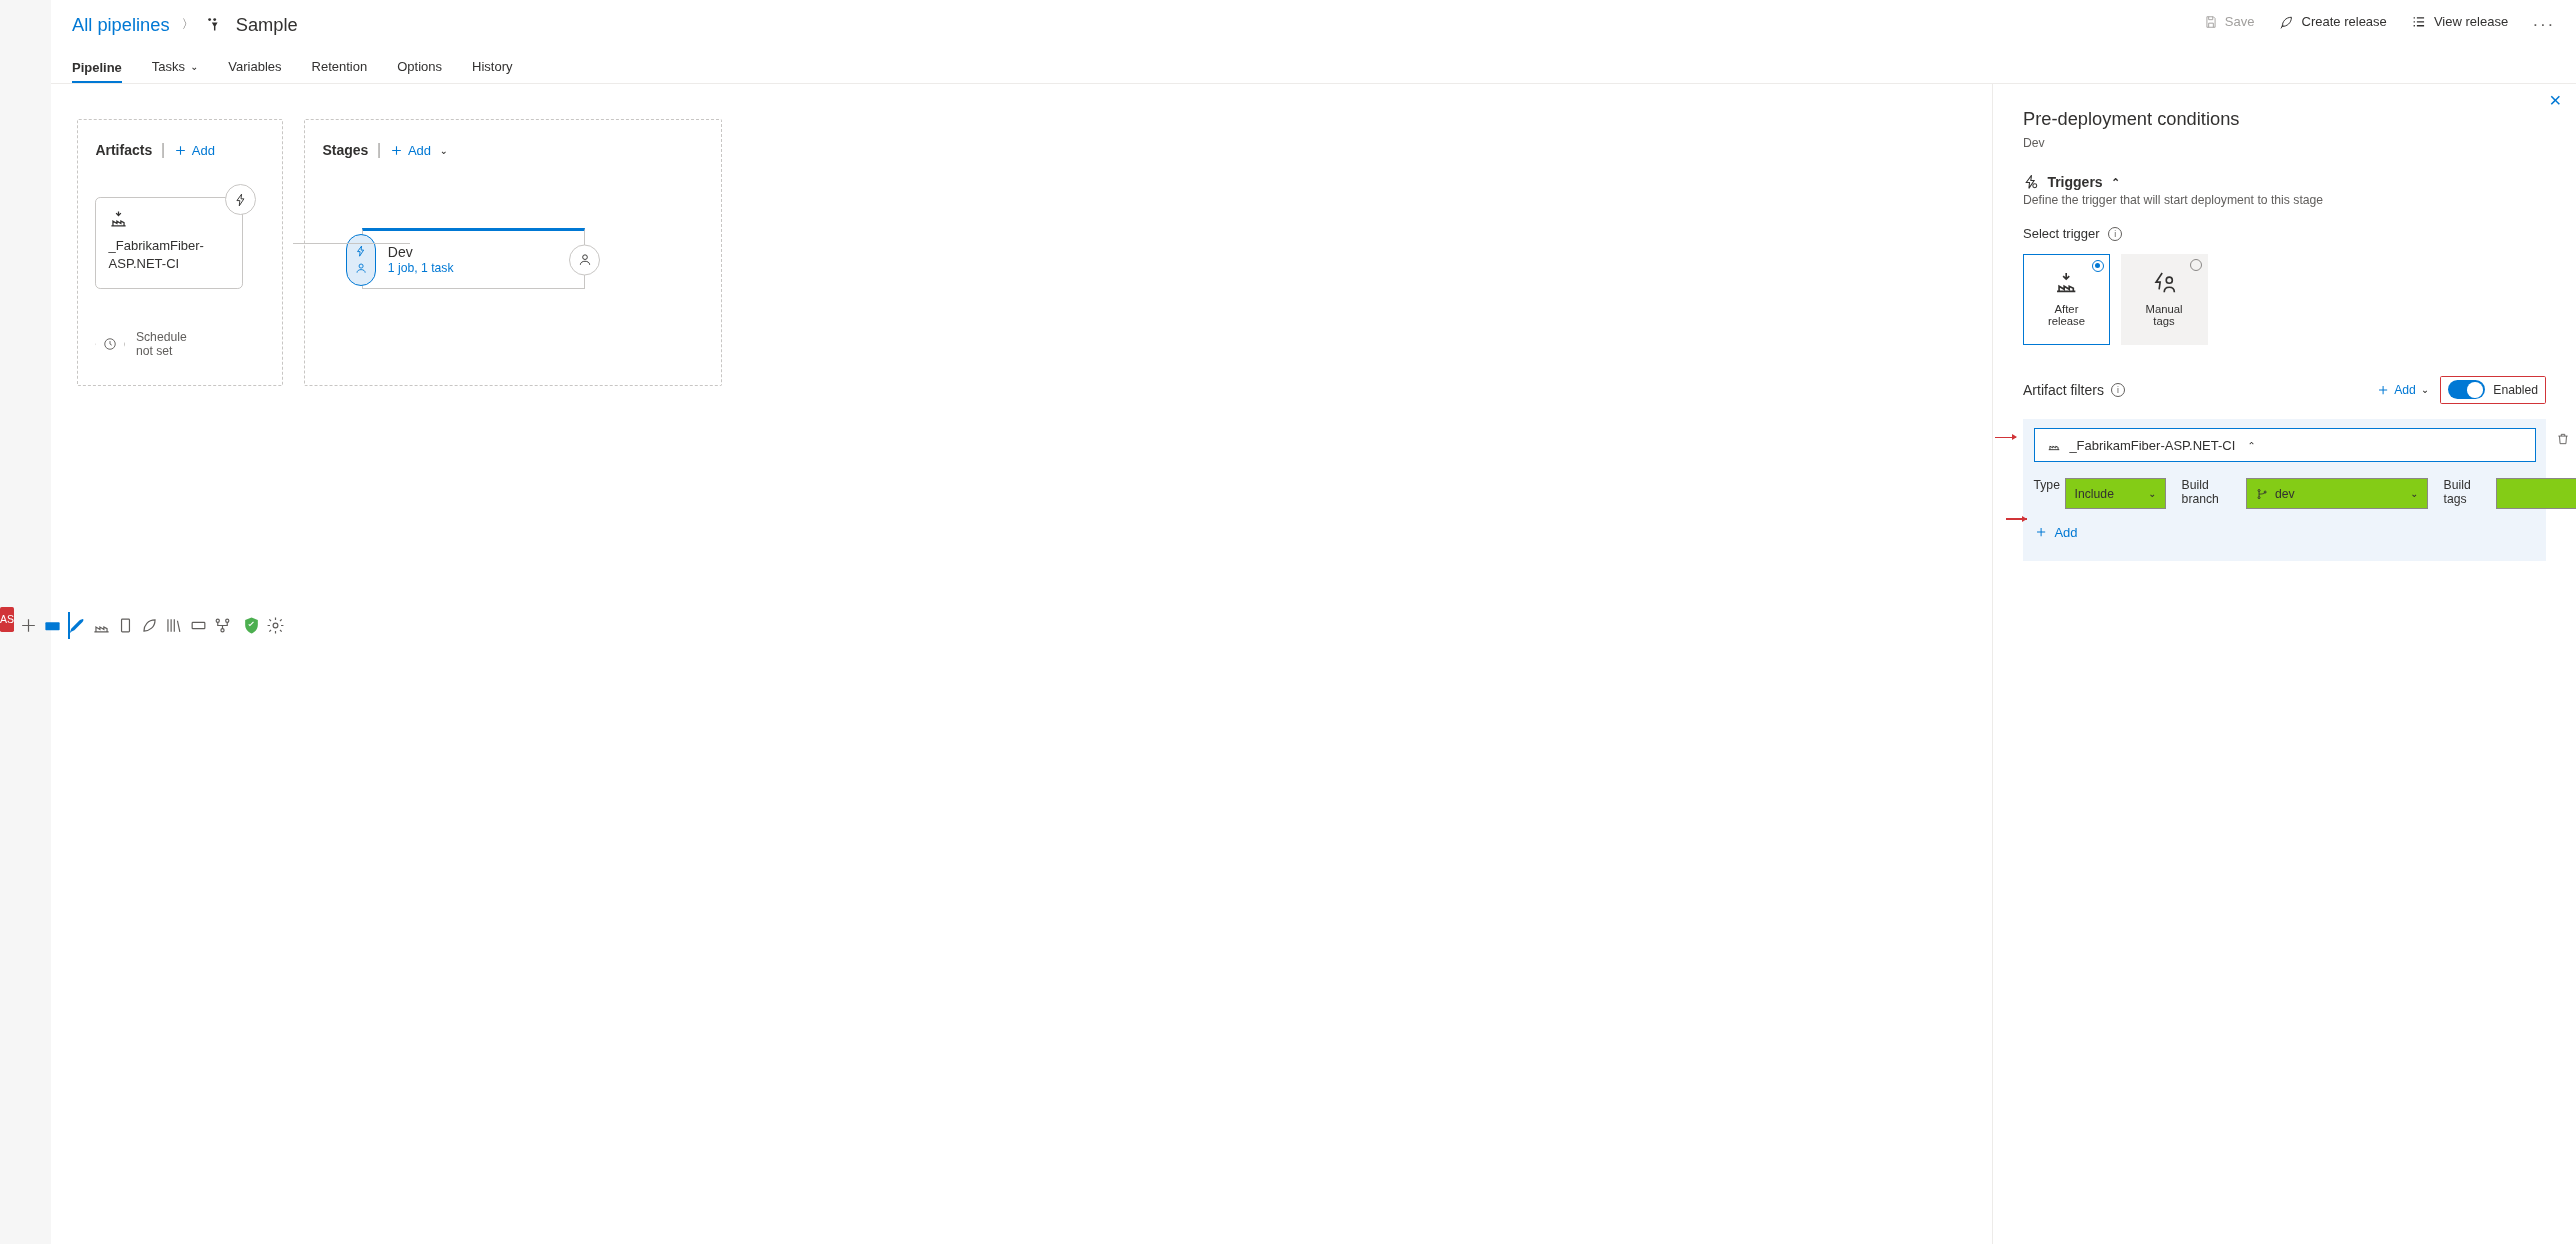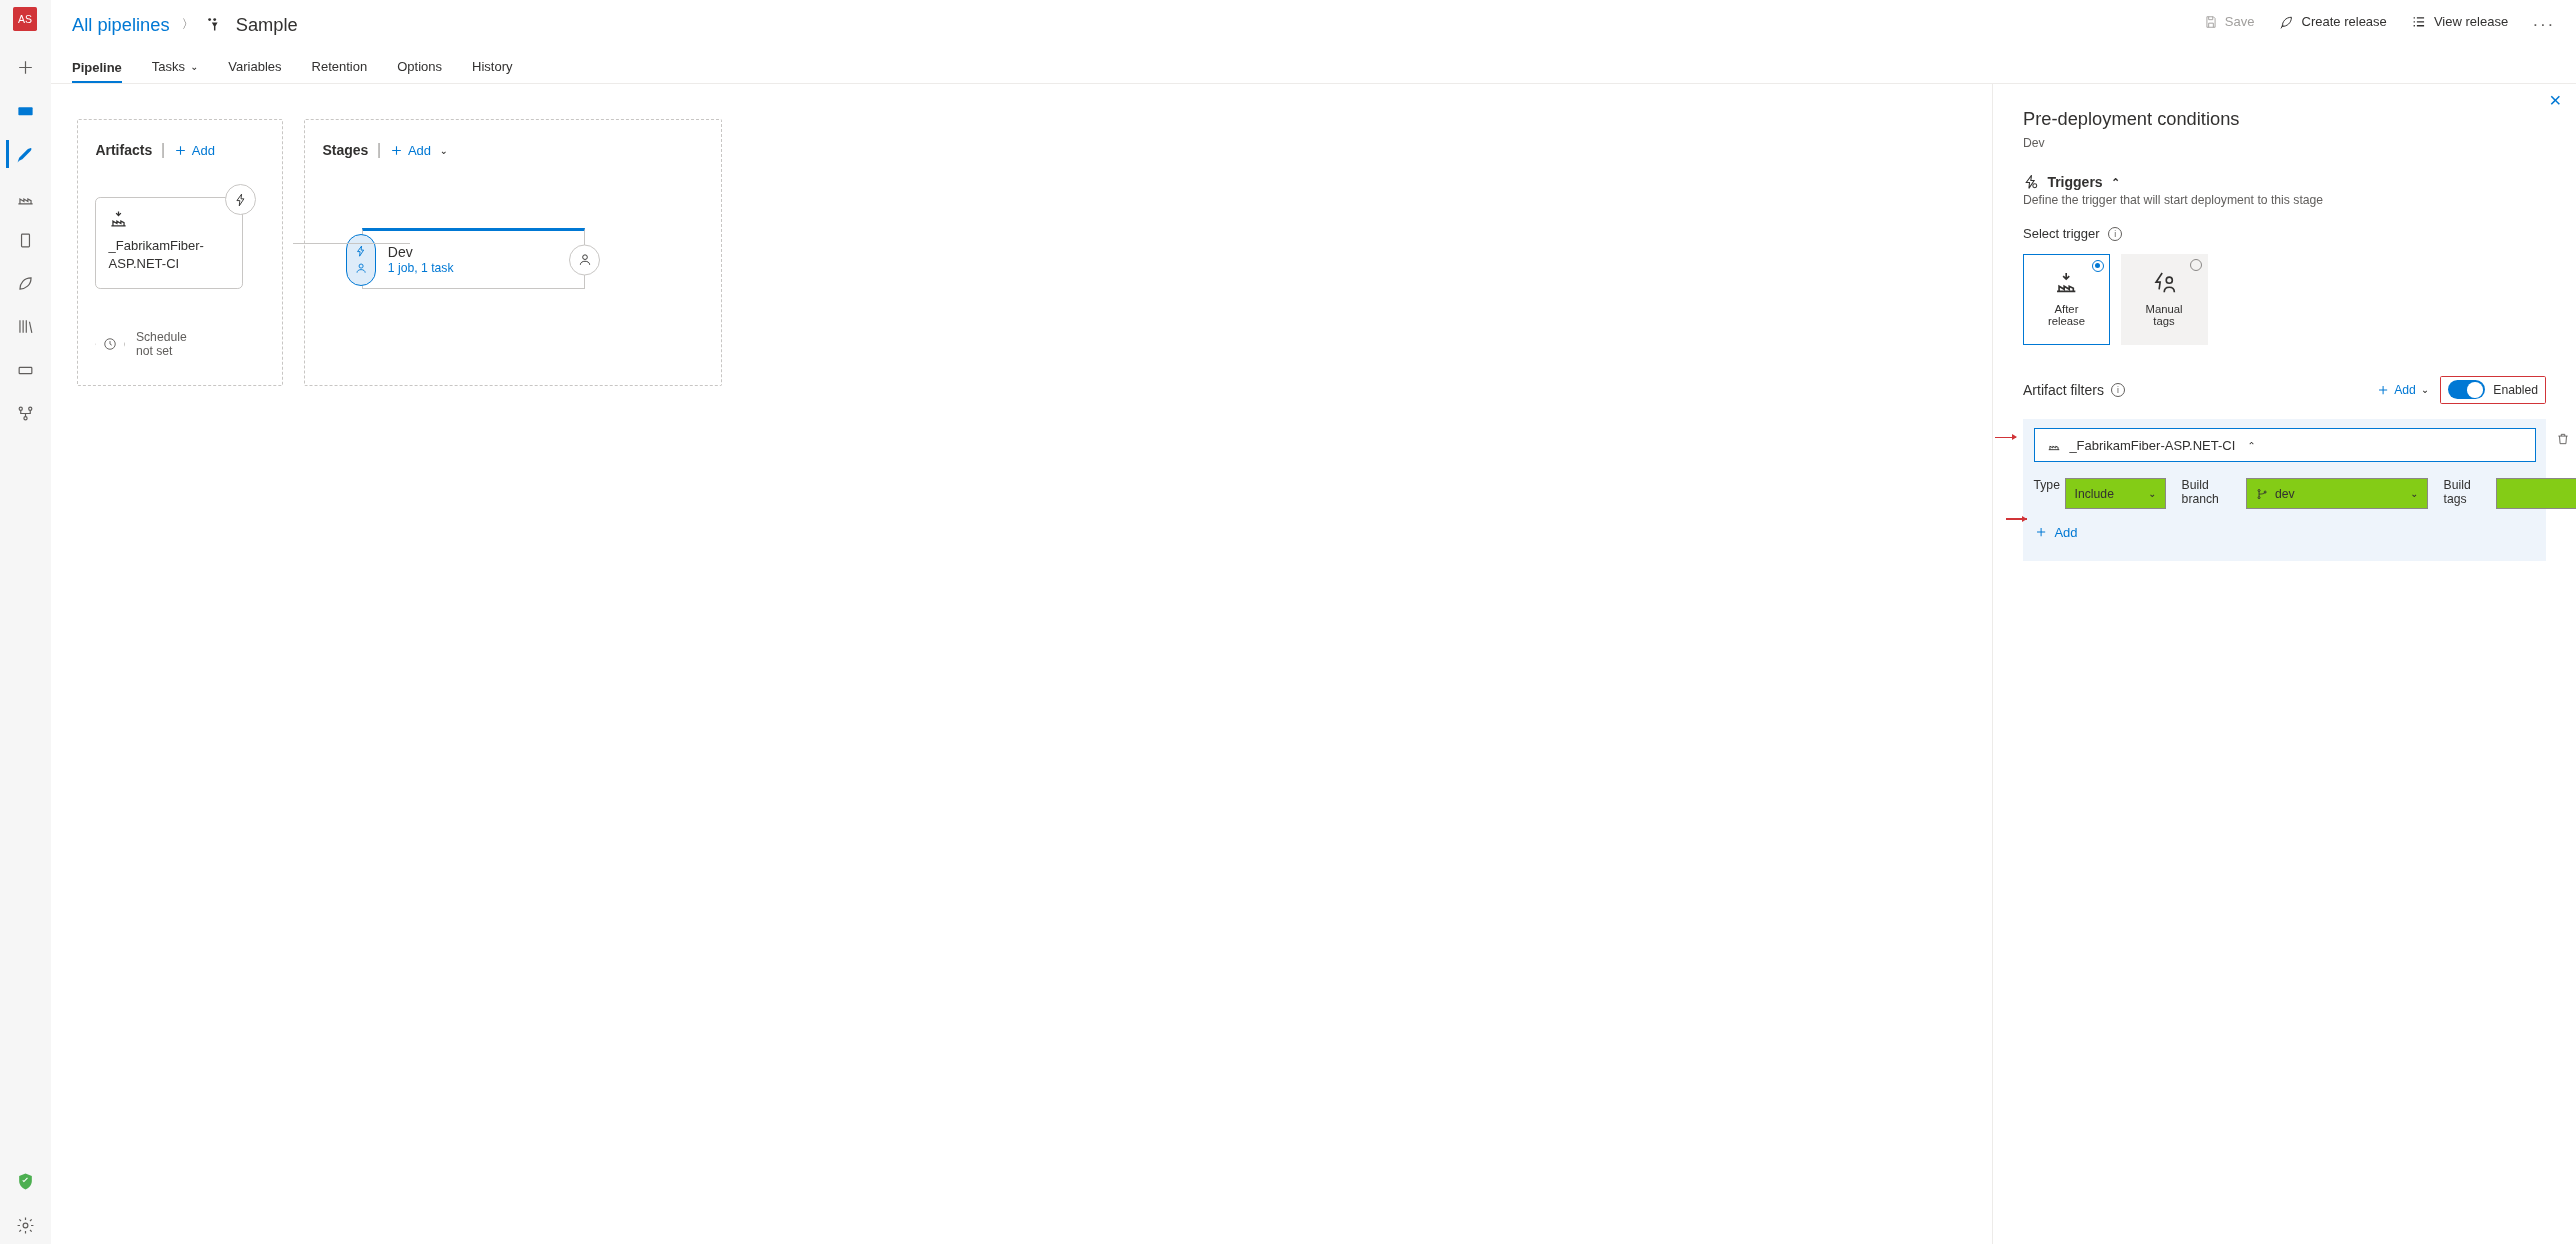--- a/index.html
+++ b/index.html
@@ -2,21 +2,21 @@
 <html style="font-size:14px"><head>
 <meta charset="utf-8">
 <style>
   * { box-sizing: border-box; margin: 0; padding: 0; font-family: "Segoe UI", -apple-system, sans-serif; }
   body { background: #fff; color: #323130; font-size: 12.2px; overflow: hidden; }
   .app { display: flex; height: 100vh; width: 100vw; }
 
   
   .nav-rail {
     width: 51px; background: #f6f6f6; border-right: 0.9px solid #f6f6f6;
-    display: flex; flex-direction: column; align-items: center; padding-top: 7px; gap: 5.2px;
+    display: flex; flex-direction: row; align-items: center; padding-top: 7px; gap: 5.2px;
     flex-shrink: 0;
   }
   .nav-rail .avatar {
     width: 24.4px; height: 24.4px; background: #d13438; color: #fff; font-size: 10.5px;
     display: flex; align-items: center; justify-content: center; border-radius: 1.7px; margin-bottom: 12.2px;
   }
   .nav-rail .navitem {
     width: 38px; height: 38px; display: flex; align-items: center; justify-content: center;
     color: #605e5c; cursor: pointer; position: relative;
   }

